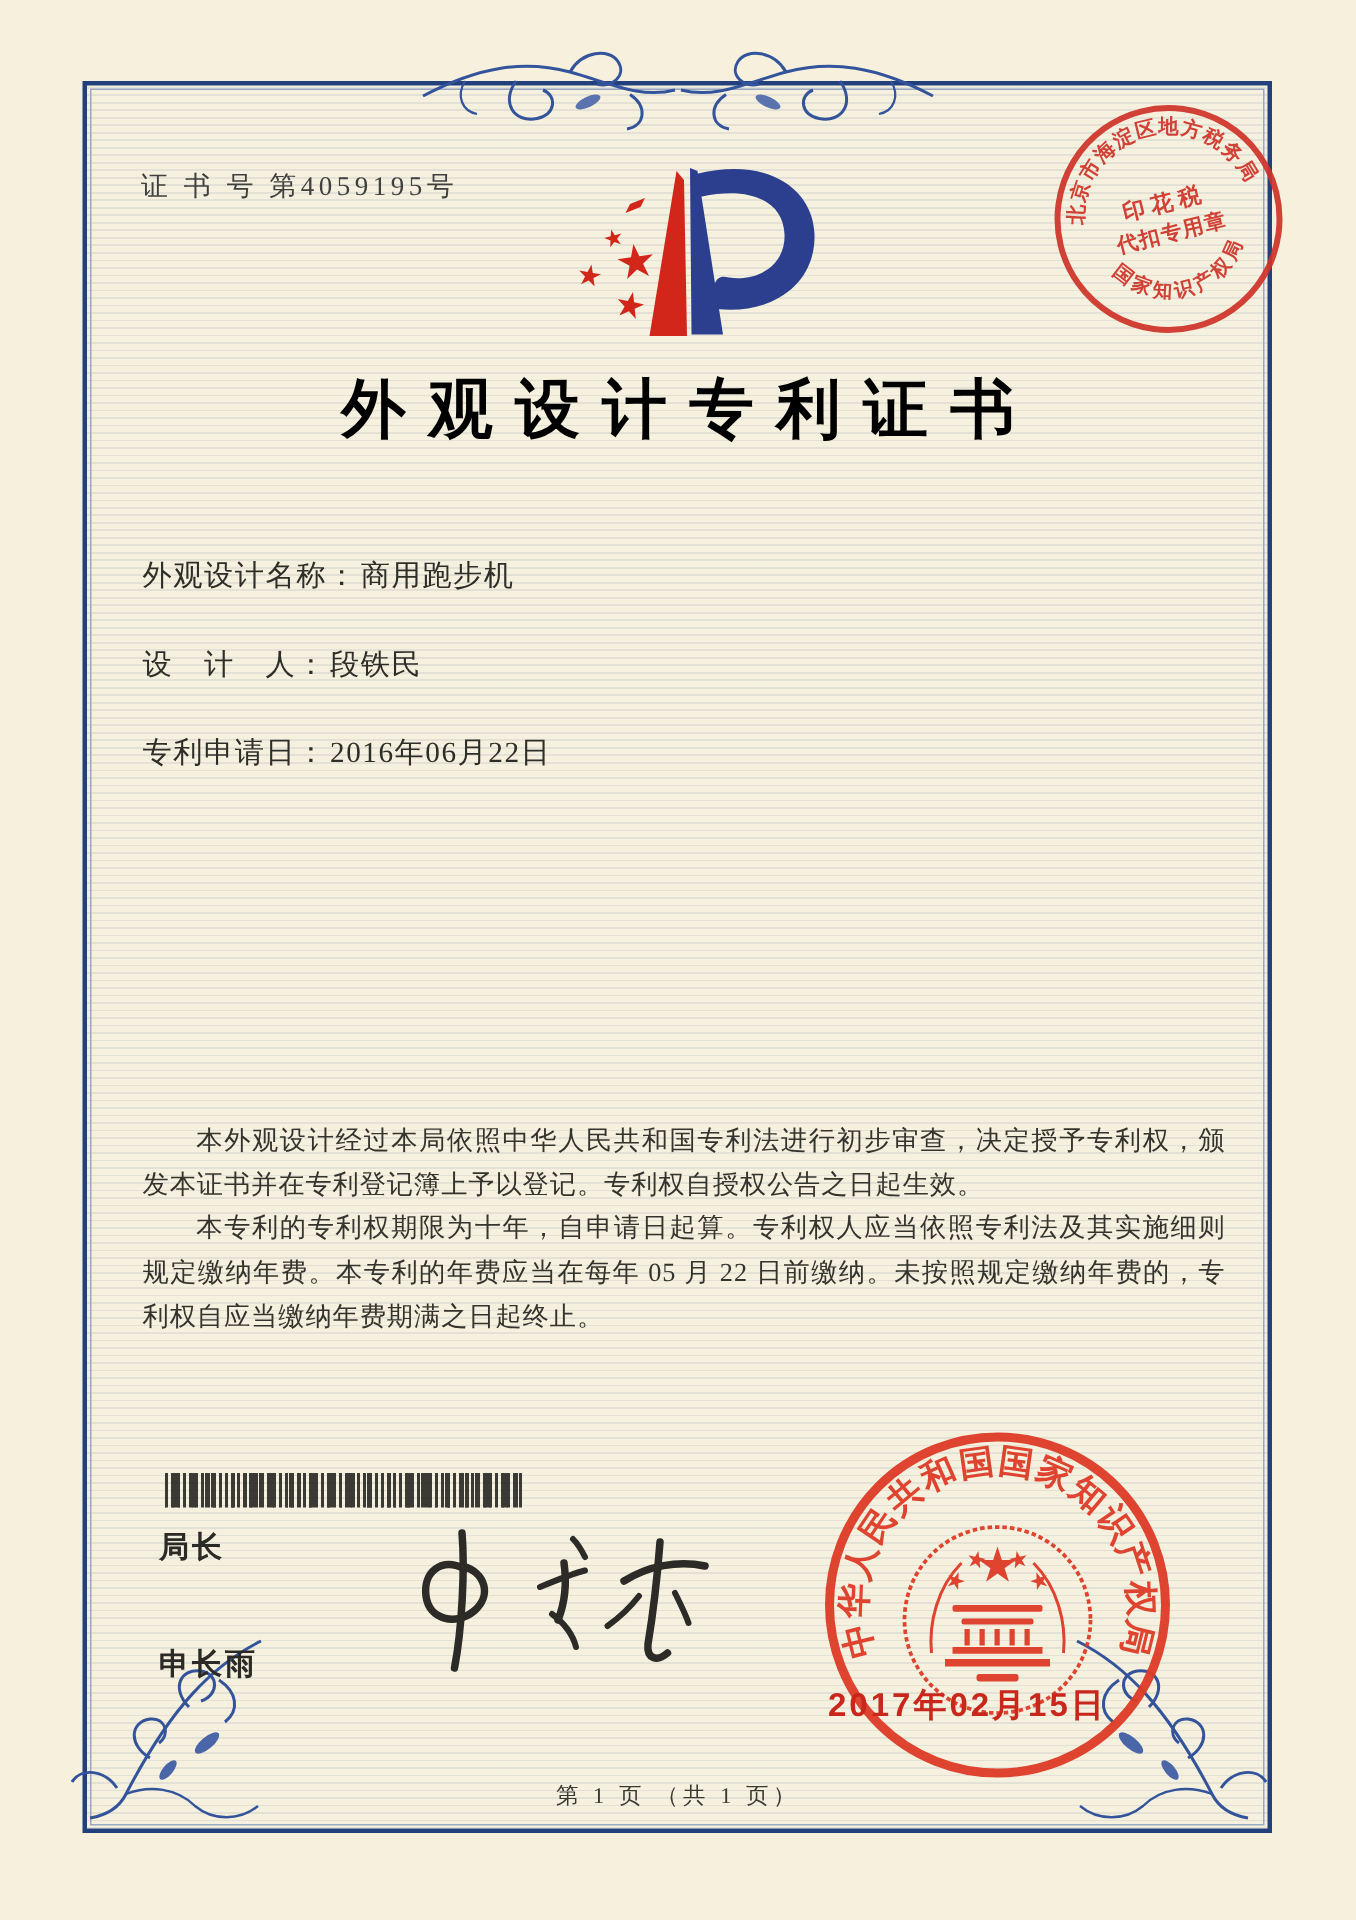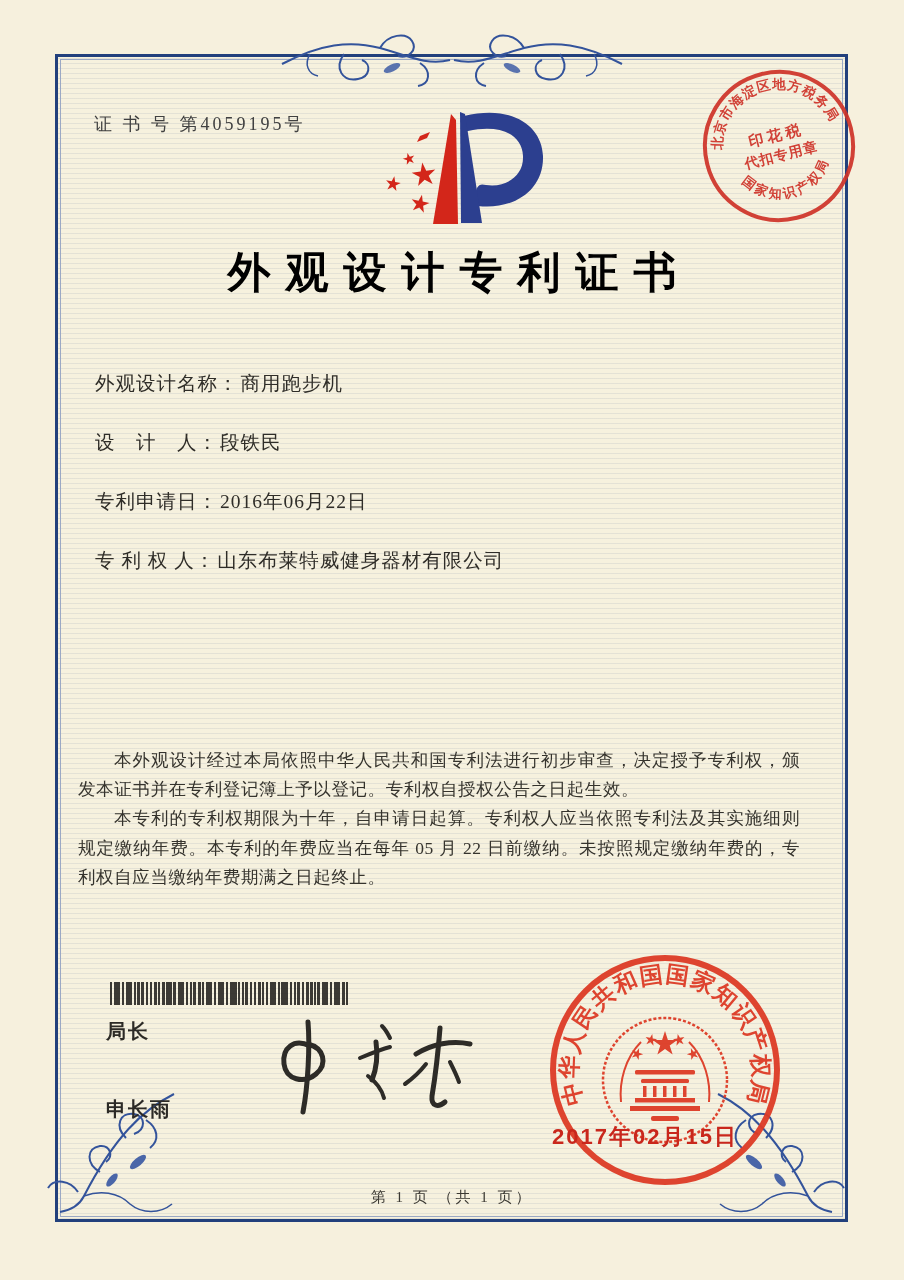--- a/index.html
+++ b/index.html
@@ -49,21 +49,21 @@
   
   .fields{position:absolute;left:95px;top:370px;z-index:4;}
   .field-row{
     height:16px;margin-bottom:43px;
     font-size:19.5px;letter-spacing:1px;color:#2f2d28;white-space:nowrap;
   }
   .f-label{margin-right:2px;}
 
   
   .body-text{
-    position:absolute;left:78px;top:746px;width:722px;z-index:4;
+    position:absolute;left:95px;top:746px;width:722px;z-index:4;
     font-size:17.5px;line-height:29.2px;text-align:justify;color:#35332d;
   }
   .body-text p{margin:0;text-indent:2.05em;letter-spacing:0.6px;}
 
   
   .barcode{
     position:absolute;left:110px;top:982px;width:238px;height:23px;z-index:4;
     background-image:
       repeating-linear-gradient(90deg,#23211e 0,#23211e 2px,transparent 2px,transparent 4px),
       repeating-linear-gradient(90deg,#23211e 0,#23211e 1px,transparent 1px,transparent 9px),
@@ -187,23 +187,20 @@
 
   <div class="fields">
     <div class="field-row">
       <span class="f-label">外观设计名称：</span><span class="f-value">商用跑步机</span>
     </div>
     <div class="field-row">
       <span class="f-label">设　计　人：</span><span class="f-value">段铁民</span>
     </div>
     <div class="field-row">
       <span class="f-label">专利申请日：</span><span class="f-value">2016年06月22日</span>
-    </div>
-    <div class="field-row">
-      <span class="f-label">专 利 权 人：</span><span class="f-value">山东布莱特威健身器材有限公司</span>
     </div>
   </div>
 
   <div class="body-text">
     <p>本外观设计经过本局依照中华人民共和国专利法进行初步审查，决定授予专利权，颁发本证书并在专利登记簿上予以登记。专利权自授权公告之日起生效。</p>
     <p>本专利的专利权期限为十年，自申请日起算。专利权人应当依照专利法及其实施细则规定缴纳年费。本专利的年费应当在每年 05 月 22 日前缴纳。未按照规定缴纳年费的，专利权自应当缴纳年费期满之日起终止。</p>
   </div>
 
   <div class="barcode"></div>
 

